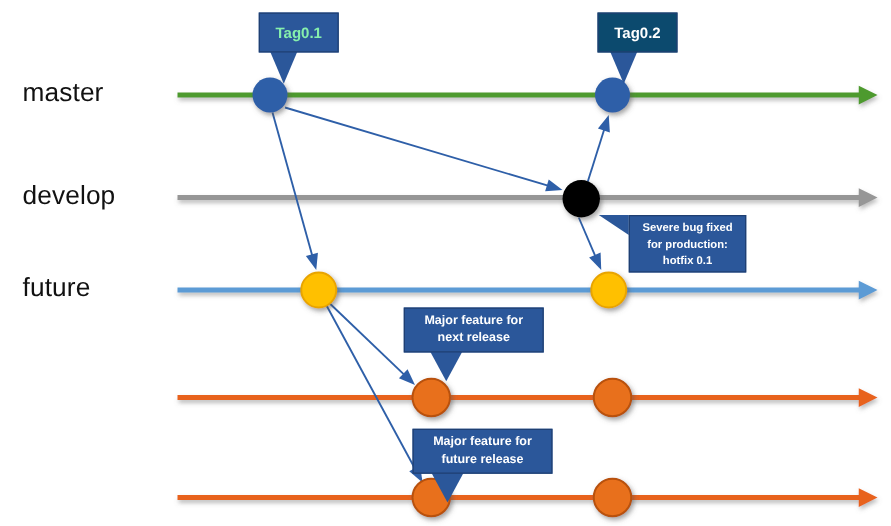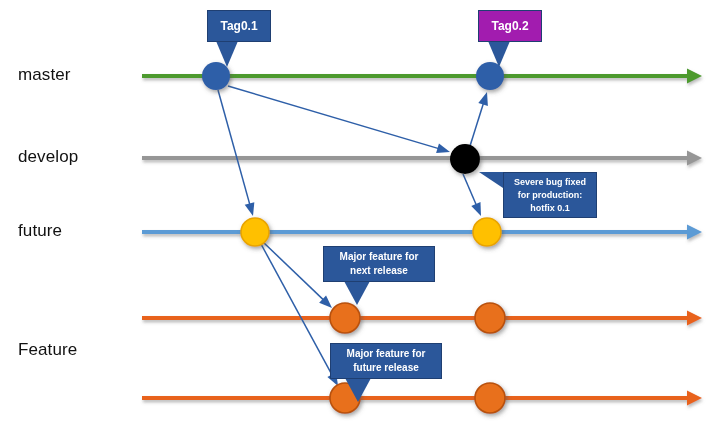--- a/index.html
+++ b/index.html
@@ -9,21 +9,21 @@
     font-family:"Liberation Sans", sans-serif;
     -webkit-font-smoothing:antialiased;
   }
   #stage{position:absolute;left:0;top:0;width:713px;height:421px;}
   #stage svg{position:absolute;left:0;top:0;width:713px;height:421px;display:block;}
 
   
   .branch-label{
     position:absolute;
     color:#111111;
-    font-size:17px;
+    font-size:21px;
     font-weight:400;
     line-height:25px;
     letter-spacing:0.1px;
     white-space:pre;
   }
 
   
   .callout{
     position:absolute;
     background:#2B579A;
@@ -114,28 +114,28 @@
         <circle cx="345" cy="318" r="15" fill="#E8701A" stroke="#B8510C" stroke-width="1.6" filter="url(#sh)"></circle>
         <circle cx="490" cy="318" r="15" fill="#E8701A" stroke="#B8510C" stroke-width="1.6" filter="url(#sh)"></circle>
         <circle cx="345" cy="398" r="15" fill="#E8701A" stroke="#B8510C" stroke-width="1.6" filter="url(#sh)"></circle>
         <circle cx="490" cy="398" r="15" fill="#E8701A" stroke="#B8510C" stroke-width="1.6" filter="url(#sh)"></circle>
       </g>
     </svg>
   <div id="labels">
       <div class="branch-label" style="left: 18px; top: 62px;">master</div>
       <div class="branch-label" style="left: 18px; top: 144px;">develop</div>
       <div class="branch-label" style="left: 18px; top: 218px;">future</div>
-      <div class="branch-label" style="left: 18px; top: 337px;"><div>Feature</div></div>
+      <div class="branch-label" style="left: 18px; top: 337px;"></div>
     </div>
   <div id="callouts">
-      <div class="callout" style="left: 207px; top: 10px; width: 64px; height: 32px; background: rgb(43, 87, 154); color: #ffffff; font-size: 12px; line-height: 16px;">
+      <div class="callout" style="left: 207px; top: 10px; width: 64px; height: 32px; background: rgb(43, 87, 154); color: #86efac; font-size: 12px; line-height: 16px;">
         <span class="ctext">Tag0.1</span>
       </div>
       <div class="tail" style="left: 216px; top: 41px; border-left: 11px solid transparent; border-right: 11px solid transparent; border-top: 26px solid rgb(43, 87, 154);"></div>
-      <div class="callout" style="left: 478px; top: 10px; width: 64px; height: 32px; background: #a21caf; color: rgb(255, 255, 255); font-size: 12px; line-height: 16px;">
+      <div class="callout" style="left: 478px; top: 10px; width: 64px; height: 32px; background: #0c4a6e; color: rgb(255, 255, 255); font-size: 12px; line-height: 16px;">
         <span class="ctext">Tag0.2</span>
       </div>
       <div class="tail" style="left: 488px; top: 41px; border-left: 11px solid transparent; border-right: 11px solid transparent; border-top: 26px solid rgb(43, 87, 154);"></div>
       <div class="callout" style="left: 503px; top: 172px; width: 94px; height: 46px; background: rgb(43, 87, 154); color: rgb(255, 255, 255); font-size: 9px; line-height: 13px;">
         <span class="ctext">Severe bug fixed
 for production:
 hotfix 0.1</span>
       </div>
       <div class="tail" style="left: 479px; top: 172px; border-top: 0px solid transparent; border-bottom: 16px solid transparent; border-right: 24px solid rgb(43, 87, 154);"></div>
       <div class="callout" style="left: 323px; top: 246px; width: 112px; height: 36px; background: rgb(43, 87, 154); color: rgb(255, 255, 255); font-size: 10px; line-height: 14px;">

